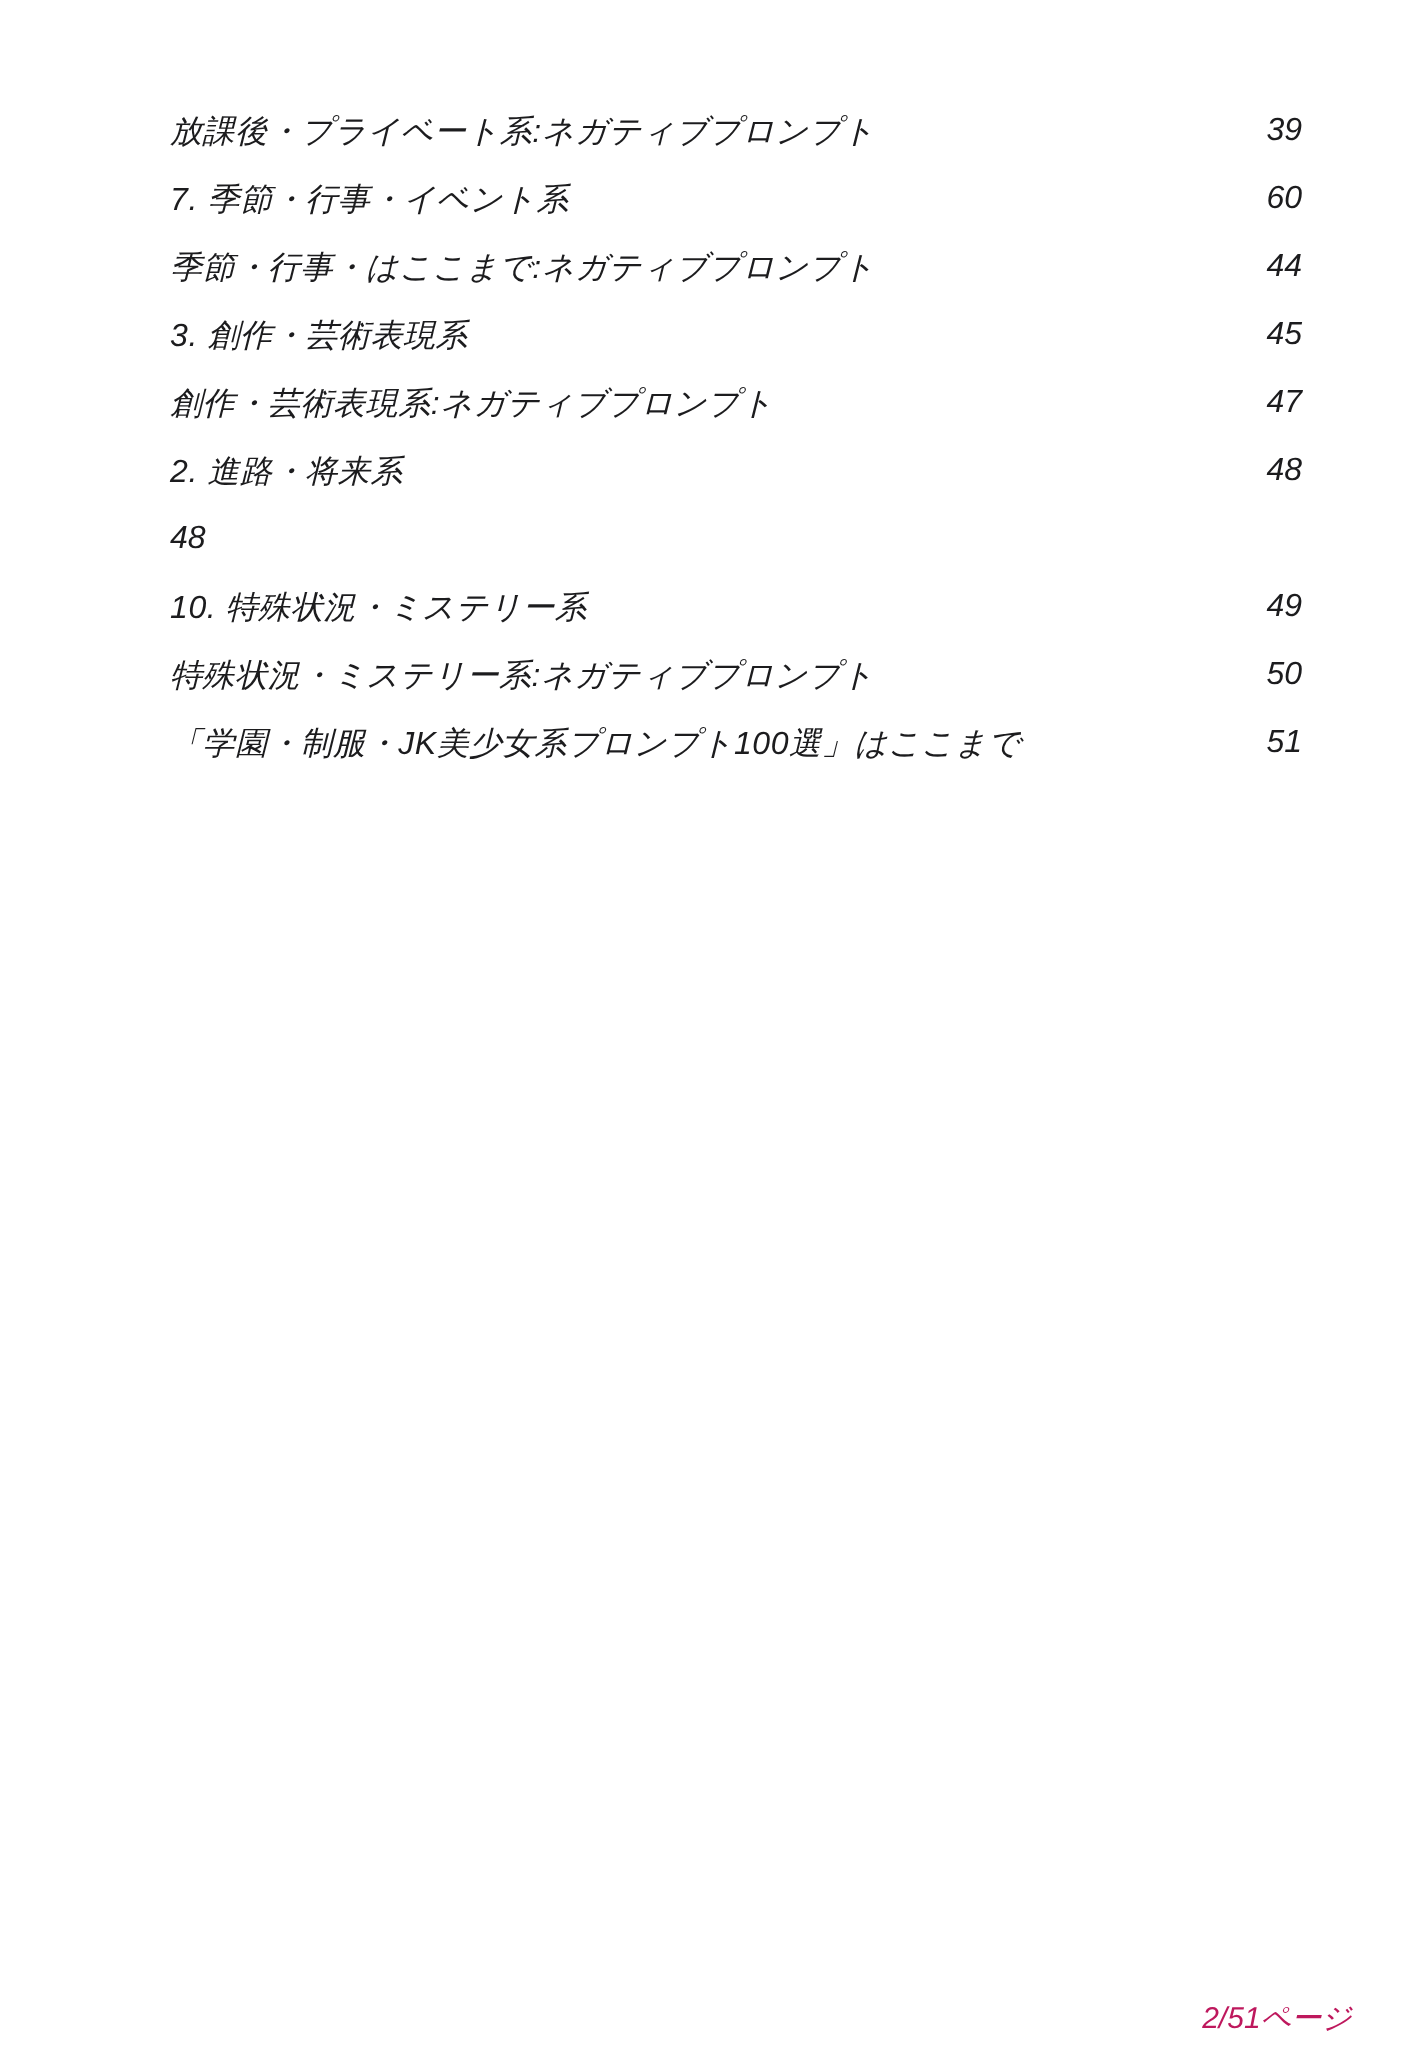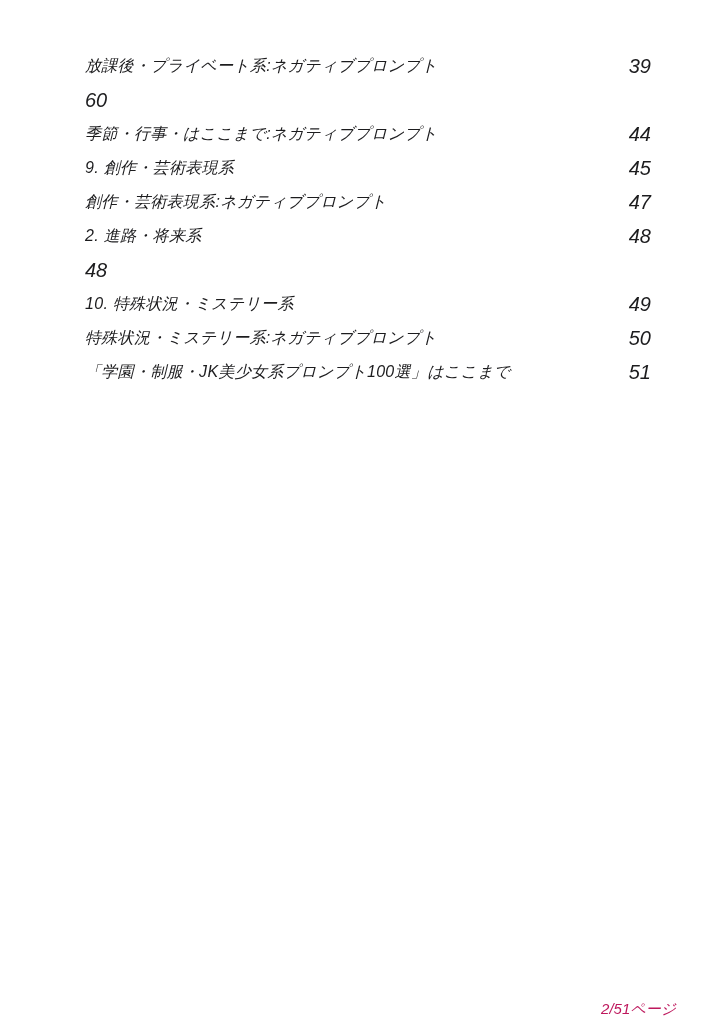--- a/index.html
+++ b/index.html
@@ -30,21 +30,21 @@
     height: 34px;
     cursor: pointer;
   }
   .toc-title {
     font-size: 16px;
     letter-spacing: 0.3px;
     white-space: nowrap;
     color: #1c1c1e;
   }
   .toc-page {
-    font-size: 20px;
+    font-size: 16px;
     color: #1c1c1e;
     text-align: right;
     min-width: 30px;
   }
   .footer {
     position: absolute;
     right: 40px;
     bottom: 17px;
     font-size: 15px;
     color: #be185d;
@@ -56,30 +56,31 @@
 <div class="page">
 
   <div class="toc">
 
     <div class="toc-row">
       <span class="toc-title">放課後・プライベート系:ネガティブプロンプト</span>
       <span class="toc-page">39</span>
     </div>
 
     <div class="toc-row">
+      <span class="toc-title">7. 季節・行事・イベント系</span>
       <span class="toc-page">60</span>
     </div>
 
     <div class="toc-row">
       <span class="toc-title">季節・行事・はここまで:ネガティブプロンプト</span>
       <span class="toc-page">44</span>
     </div>
 
     <div class="toc-row">
-      <span class="toc-title">9. 創作・芸術表現系</span>
+      <span class="toc-title">3. 創作・芸術表現系</span>
       <span class="toc-page">45</span>
     </div>
 
     <div class="toc-row">
       <span class="toc-title">創作・芸術表現系:ネガティブプロンプト</span>
       <span class="toc-page">47</span>
     </div>
 
     <div class="toc-row">
       <span class="toc-title">2. 進路・将来系</span>

